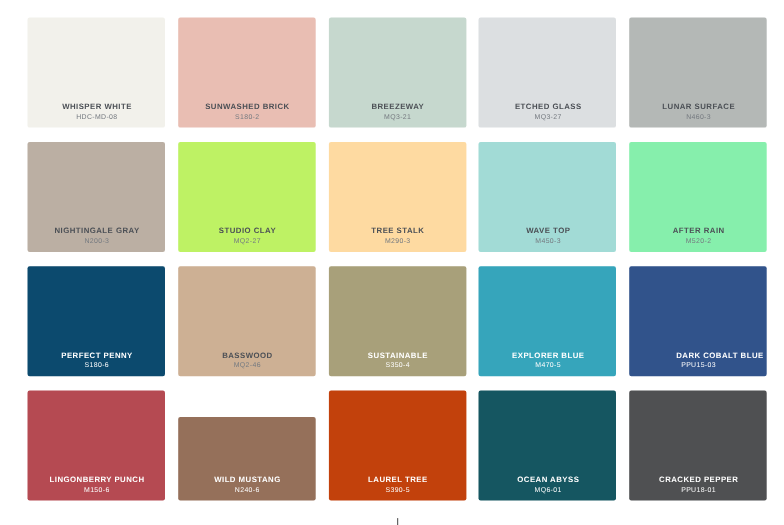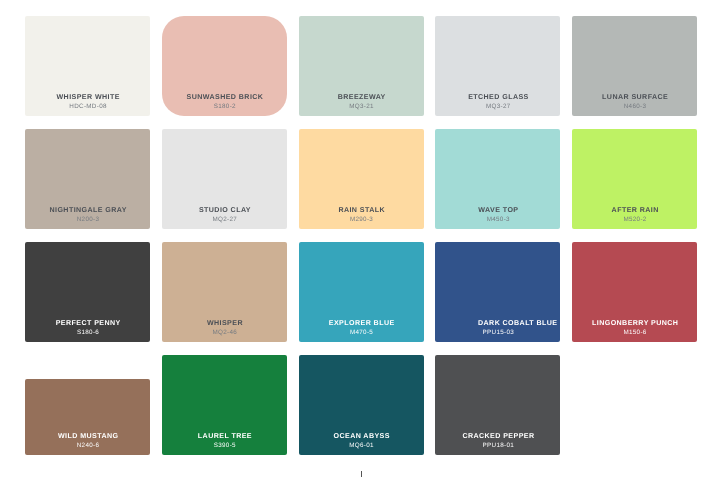--- a/index.html
+++ b/index.html
@@ -70,21 +70,21 @@
 </head>
 <body>
 
 <div class="palette-grid">
     <div class="swatch" style="background: rgb(242, 241, 235);">
     <div class="swatch-labels">
       <div class="swatch-name" style="color: rgb(76, 80, 86);">WHISPER WHITE</div>
       <div class="swatch-code" style="color: rgb(118, 123, 129);">HDC-MD-08</div>
     </div>
   </div>
-    <div class="swatch" style="background: rgb(233, 190, 179); border-radius: 22px;">
+    <div class="swatch" style="background: rgb(233, 190, 179);">
     <div class="swatch-labels">
       <div class="swatch-name" style="color: rgb(76, 80, 86);">SUNWASHED BRICK</div>
       <div class="swatch-code" style="color: rgb(118, 123, 129);">S180-2</div>
     </div>
   </div>
     <div class="swatch" style="background: rgb(198, 216, 206);">
     <div class="swatch-labels">
       <div class="swatch-name" style="color: rgb(76, 80, 86); text-align: center;">BREEZEWAY</div>
       <div class="swatch-code" style="color: rgb(118, 123, 129);">MQ3-21</div>
     </div>
@@ -100,54 +100,60 @@
       <div class="swatch-name" style="color: rgb(76, 80, 86);">LUNAR SURFACE</div>
       <div class="swatch-code" style="color: rgb(118, 123, 129);">N460-3</div>
     </div>
   </div>
     <div class="swatch" style="background: rgb(187, 175, 163);">
     <div class="swatch-labels">
       <div class="swatch-name" style="color: rgb(76, 80, 86);">NIGHTINGALE GRAY</div>
       <div class="swatch-code" style="color: rgb(118, 123, 129);">N200-3</div>
     </div>
   </div>
-    <div class="swatch" style="background: #e5e5e5; padding-left: 20px;">
+    <div class="swatch" style="background: #bef264; padding-left: 20px;">
     <div class="swatch-labels">
       <div class="swatch-name" style="color: rgb(76, 80, 86);">STUDIO CLAY</div>
       <div class="swatch-code" style="color: rgb(118, 123, 129);">MQ2-27</div>
     </div>
   </div>
     <div class="swatch" style="background: rgb(254, 218, 161);">
     <div class="swatch-labels">
-      <div class="swatch-name" style="color: rgb(76, 80, 86);">RAIN STALK</div>
+      <div class="swatch-name" style="color: rgb(76, 80, 86);">TREE STALK</div>
       <div class="swatch-code" style="color: rgb(118, 123, 129);">M290-3</div>
     </div>
   </div>
     <div class="swatch" style="background: rgb(162, 219, 214); padding-left: 33px;">
     <div class="swatch-labels">
       <div class="swatch-name" style="color: rgb(76, 80, 86);">WAVE TOP</div>
       <div class="swatch-code" style="color: rgb(118, 123, 129);">M450-3</div>
     </div>
   </div>
-    <div class="swatch" style="background: #bef264;">
+    <div class="swatch" style="background: #86efac;">
     <div class="swatch-labels">
       <div class="swatch-name" style="color: rgb(76, 80, 86);">AFTER RAIN</div>
       <div class="swatch-code" style="color: rgb(118, 123, 129);">M520-2</div>
     </div>
   </div>
-    <div class="swatch" style="background: #404040;">
+    <div class="swatch" style="background: #0c4a6e;">
     <div class="swatch-labels">
       <div class="swatch-name" style="color: rgb(255, 255, 255);">PERFECT PENNY</div>
       <div class="swatch-code" style="color: rgb(252, 252, 252);">S180-6</div>
     </div>
   </div>
     <div class="swatch" style="background: rgb(205, 176, 148);">
     <div class="swatch-labels">
-      <div class="swatch-name" style="color: rgb(76, 80, 86);">WHISPER</div>
+      <div class="swatch-name" style="color: rgb(76, 80, 86);">BASSWOOD</div>
       <div class="swatch-code" style="color: rgb(118, 123, 129);">MQ2-46</div>
+    </div>
+  </div>
+    <div class="swatch" style="background: rgb(168, 160, 122);">
+    <div class="swatch-labels">
+      <div class="swatch-name" style="color: rgb(255, 255, 255);">SUSTAINABLE</div>
+      <div class="swatch-code" style="color: rgb(252, 252, 252);">S350-4</div>
     </div>
   </div>
     <div class="swatch" style="background: rgb(54, 165, 187);">
     <div class="swatch-labels">
       <div class="swatch-name" style="color: rgb(255, 255, 255);">EXPLORER BLUE</div>
       <div class="swatch-code" style="color: rgb(252, 252, 252);">M470-5</div>
     </div>
   </div>
     <div class="swatch" style="background: rgb(49, 83, 139);">
     <div class="swatch-labels">
@@ -160,21 +166,21 @@
       <div class="swatch-name" style="color: rgb(255, 255, 255);">LINGONBERRY PUNCH</div>
       <div class="swatch-code" style="color: rgb(252, 252, 252);">M150-6</div>
     </div>
   </div>
     <div class="swatch" style="background: rgb(149, 112, 90); margin-top: 24px;">
     <div class="swatch-labels">
       <div class="swatch-name" style="color: rgb(255, 255, 255);">WILD MUSTANG</div>
       <div class="swatch-code" style="color: rgb(252, 252, 252);">N240-6</div>
     </div>
   </div>
-    <div class="swatch" style="background: #15803d;">
+    <div class="swatch" style="background: #c2410c;">
     <div class="swatch-labels">
       <div class="swatch-name" style="color: rgb(255, 255, 255);">LAUREL TREE</div>
       <div class="swatch-code" style="color: rgb(252, 252, 252);">S390-5</div>
     </div>
   </div>
     <div class="swatch" style="background: rgb(21, 86, 97);">
     <div class="swatch-labels">
       <div class="swatch-name" style="color: rgb(255, 255, 255);">OCEAN ABYSS</div>
       <div class="swatch-code" style="color: rgb(252, 252, 252);">MQ6-01</div>
     </div>

